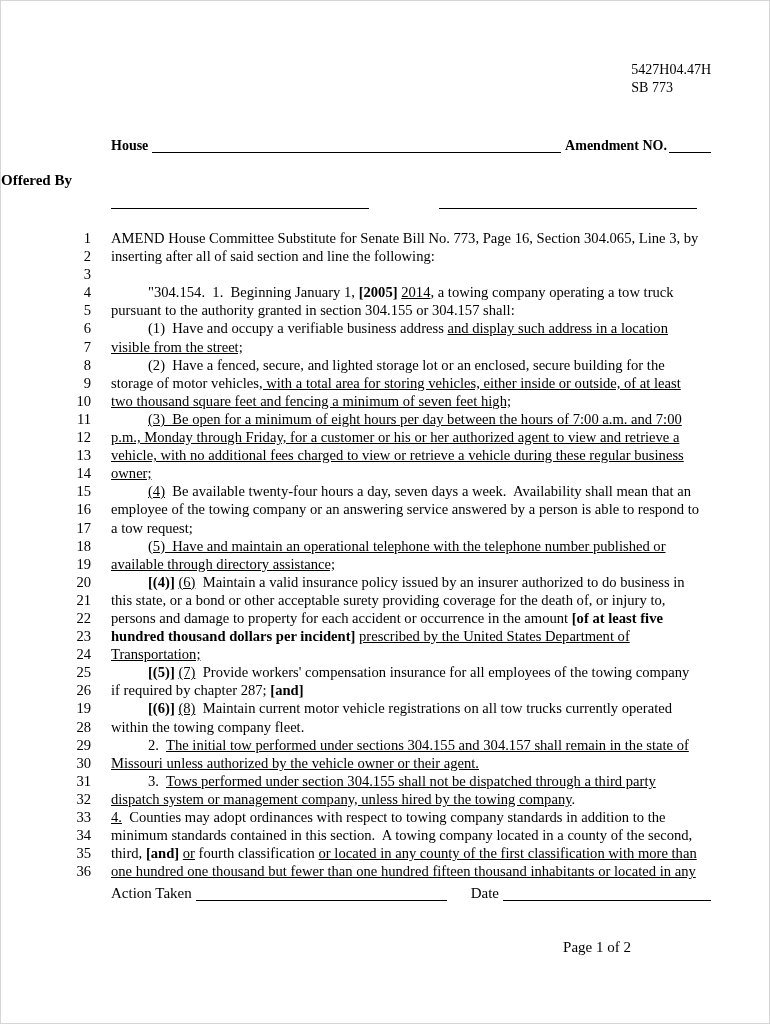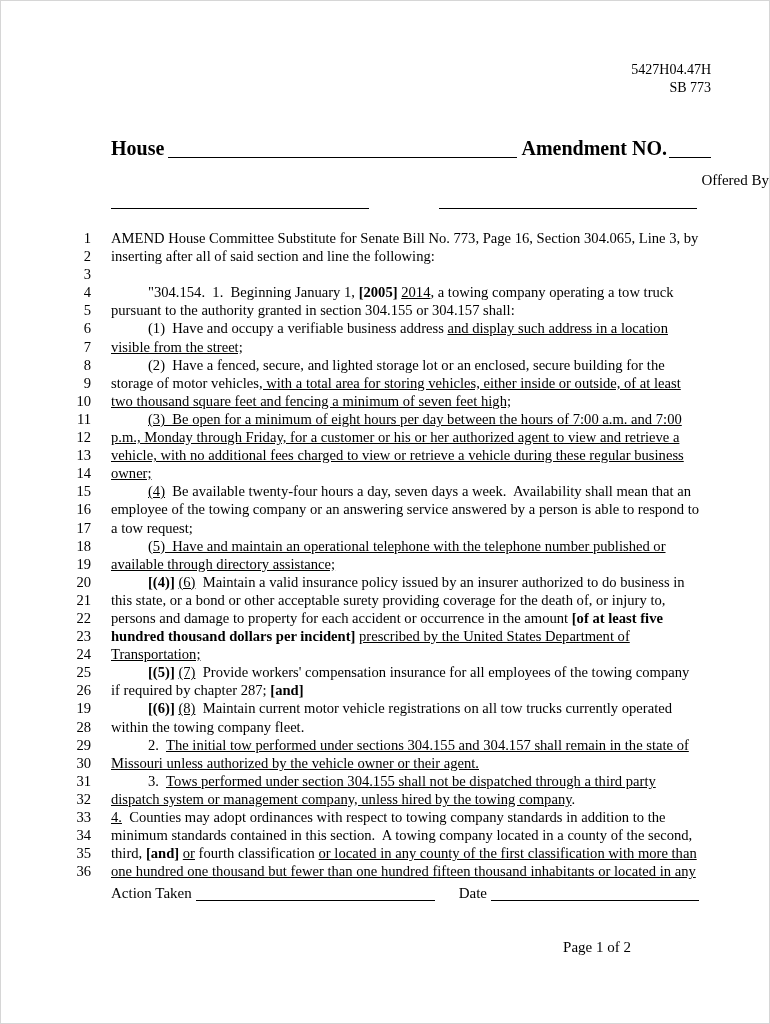--- a/index.html
+++ b/index.html
@@ -1,37 +1,37 @@
 <!DOCTYPE html>
 <html><head>
 <meta charset="utf-8">
 <style>
   html,body{margin:0;padding:0;background:#ffffff;}
   .page{
     width:770px;height:1024px;position:relative;background:#fff;
     font-family:"Liberation Serif","DejaVu Serif",serif;color:#000;
     box-sizing:border-box;border:1px solid #d6d6d6;overflow:hidden;
   }
-  .doc-header{position:absolute;top:60px;right:58px;text-align:right;font-size:14px;line-height:18px;}
+  .doc-header{position:absolute;top:60px;right:58px;text-align:left;font-size:14px;line-height:18px;}
   .bold{font-weight:bold;}
-  .house-row{position:absolute;top:136px;left:110px;right:58px;display:flex;align-items:baseline;font-size:20px;}
+  .house-row{position:absolute;top:136px;left:110px;right:58px;display:flex;align-items:baseline;font-size:14px;}
   .blank-line{border-bottom:1px solid #000;display:inline-block;position:relative;top:3px;}
   .bl-flex{flex:1;margin:0 4px;height:12px;}
   .bl-short{width:42px;height:12px;margin-left:2px;}
-  .offered-by{position:absolute;top:171px;left:0;width:100%;text-align:right;font-weight:normal;font-size:15px;}
+  .offered-by{position:absolute;top:171px;left:0;width:100%;text-align:left;font-weight:bold;font-size:15px;}
   .sig-row{position:absolute;top:195px;left:110px;right:72px;display:flex;justify-content:space-between;}
   .sig-row .sig{width:44%;height:12px;border-bottom:1px solid #000;}
   .body-lines{position:absolute;top:228px;left:0;right:40px;font-size:14.6px;}
   .line{display:flex;line-height:18.1px;}
   .ln{width:110px;padding-right:20px;box-sizing:border-box;text-align:right;flex:none;}
   .lt{flex:1;white-space:pre;}
   .lt.ind{padding-left:37px;}
   .u{text-decoration:underline;}
   .b{font-weight:bold;}
-  .action-row{position:absolute;top:884px;left:110px;right:70px;display:flex;align-items:baseline;font-size:15px;}
+  .action-row{position:absolute;top:884px;left:110px;right:58px;display:flex;align-items:baseline;font-size:15px;}
   .date-label{margin-left:20px;margin-right:4px;}
   .bl-date{width:208px;height:12px;}
   .page-number{position:absolute;top:938px;right:138px;font-size:15px;}
 </style>
 </head>
 <body>
 
 <div class="page">
 
   <div class="doc-header">

